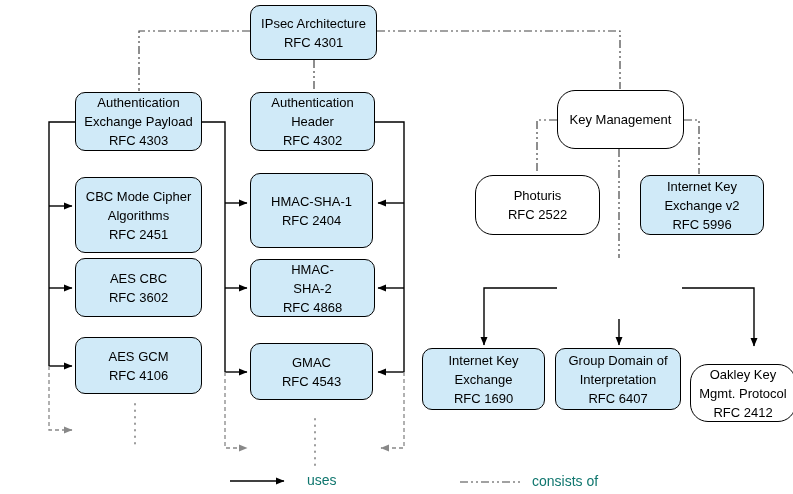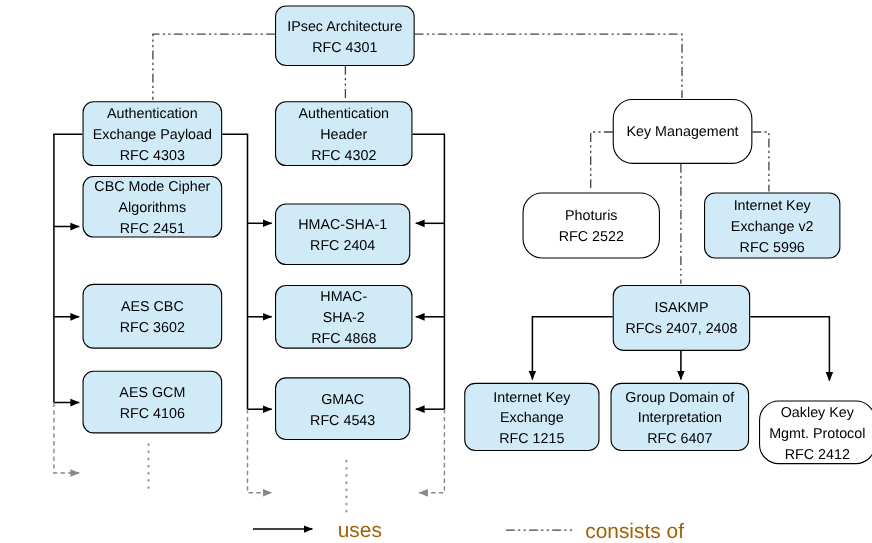--- a/index.html
+++ b/index.html
@@ -11,21 +11,21 @@
   .node{
     position:absolute;box-sizing:border-box;
     border:1.5px solid #000;border-radius:10px;
     display:flex;flex-direction:column;align-items:center;justify-content:center;
     font-size:13px;line-height:19px;text-align:center;color:#000;
     z-index:2;
   }
   .node.blue{background:#d0eaf8;}
   .node.white{background:#ffffff;border-radius:18px;}
   .legend-label{
-    position:absolute;font-size:19px;color:#a16207;z-index:2;white-space:nowrap;
+    position:absolute;font-size:14px;color:#0f766e;z-index:2;white-space:nowrap;
   }
 </style>
 </head>
 <body>
 
 <div id="stage">
 
   <svg id="wires" width="793" height="494" viewBox="0 0 793 494">
     <defs>
       <marker id="ab" markerWidth="9" markerHeight="8" refX="8" refY="4" orient="auto" markerUnits="userSpaceOnUse">
@@ -95,27 +95,27 @@
   <div class="node blue" style="left:218px;top:92px;width:125px;height:59px">
     <div>Authentication</div>
     <div>Header</div>
     <div>RFC 4302</div>
   </div>
 
   <div class="node white" style="left:525px;top:90px;width:127px;height:59px">
     <div>Key Management</div>
   </div>
 
-  <div class="node blue" style="left:43px;top:160px;width:127px;height:56px">
+  <div class="node blue" style="left:43px;top:177px;width:127px;height:76px">
     <div>CBC Mode Cipher</div>
     <div>Algorithms</div>
     <div>RFC 2451</div>
   </div>
 
-  <div class="node blue" style="left:218px;top:185px;width:123px;height:56px">
+  <div class="node blue" style="left:218px;top:173px;width:123px;height:75px">
     <div>HMAC-SHA-1</div>
     <div>RFC 2404</div>
   </div>
 
   <div class="node white" style="left:443px;top:175px;width:125px;height:60px">
     <div>Photuris</div>
     <div>RFC 2522</div>
   </div>
 
   <div class="node blue" style="left:608px;top:175px;width:124px;height:60px">
@@ -128,39 +128,35 @@
     <div>AES CBC</div>
     <div>RFC 3602</div>
   </div>
 
   <div class="node blue" style="left:218px;top:259px;width:125px;height:58px">
     <div>HMAC-</div>
     <div>SHA-2</div>
     <div>RFC 4868</div>
   </div>
 
-  <div class="node blue" style="left:525px;top:259px;width:125px;height:60px">
-    <div>ISAKMP</div>
-    <div>RFCs 2407, 2408</div>
-  </div>
 
   <div class="node blue" style="left:43px;top:337px;width:127px;height:57px">
     <div>AES GCM</div>
     <div>RFC 4106</div>
   </div>
 
   <div class="node blue" style="left:218px;top:343px;width:123px;height:57px">
     <div>GMAC</div>
     <div>RFC 4543</div>
   </div>
 
   <div class="node blue" style="left:390px;top:348px;width:123px;height:62px">
     <div>Internet Key</div>
     <div>Exchange</div>
-    <div>RFC 1215</div>
+    <div>RFC 1690</div>
   </div>
 
   <div class="node blue" style="left:523px;top:348px;width:126px;height:62px">
     <div>Group Domain of</div>
     <div>Interpretation</div>
     <div>RFC 6407</div>
   </div>
 
   <div class="node white" style="left:658px;top:364px;width:106px;height:58px">
     <div>Oakley Key</div>

